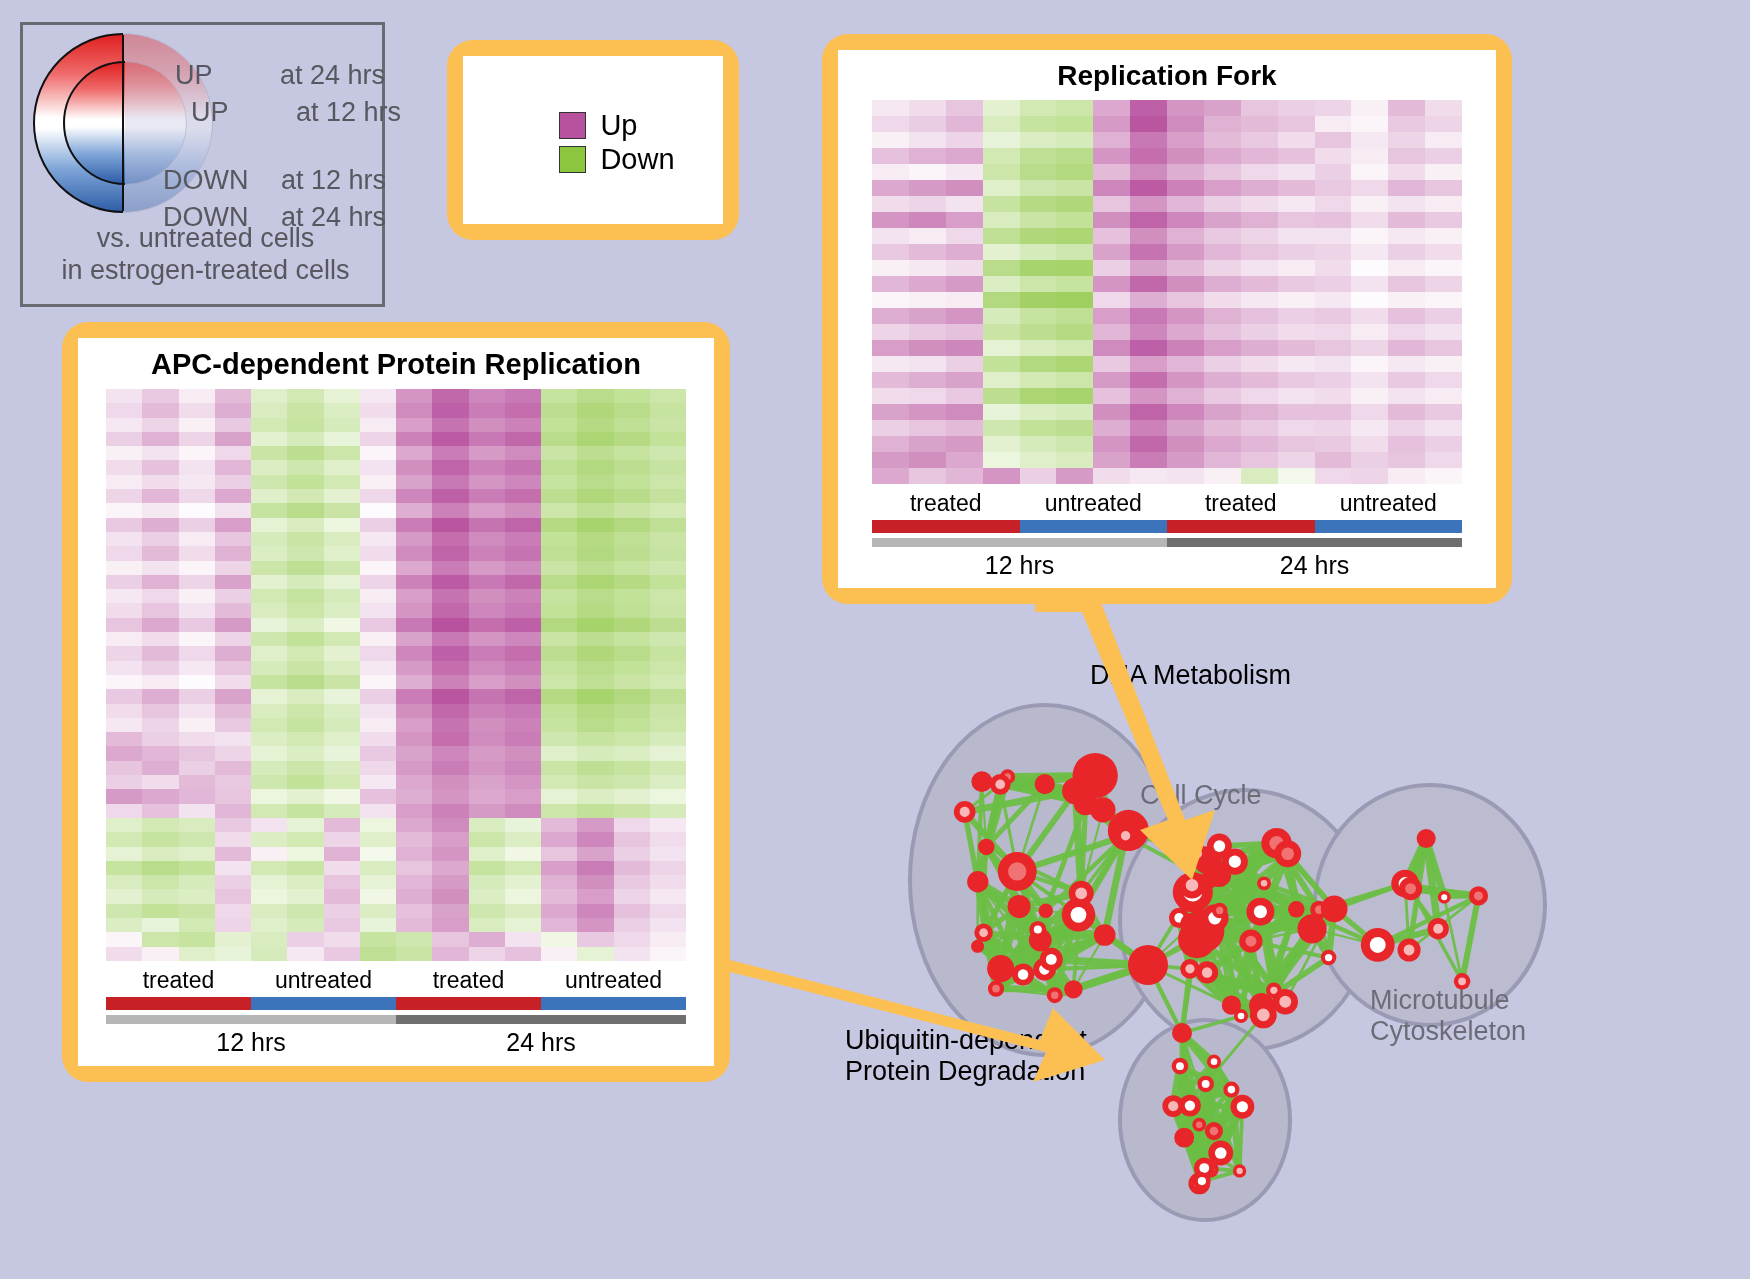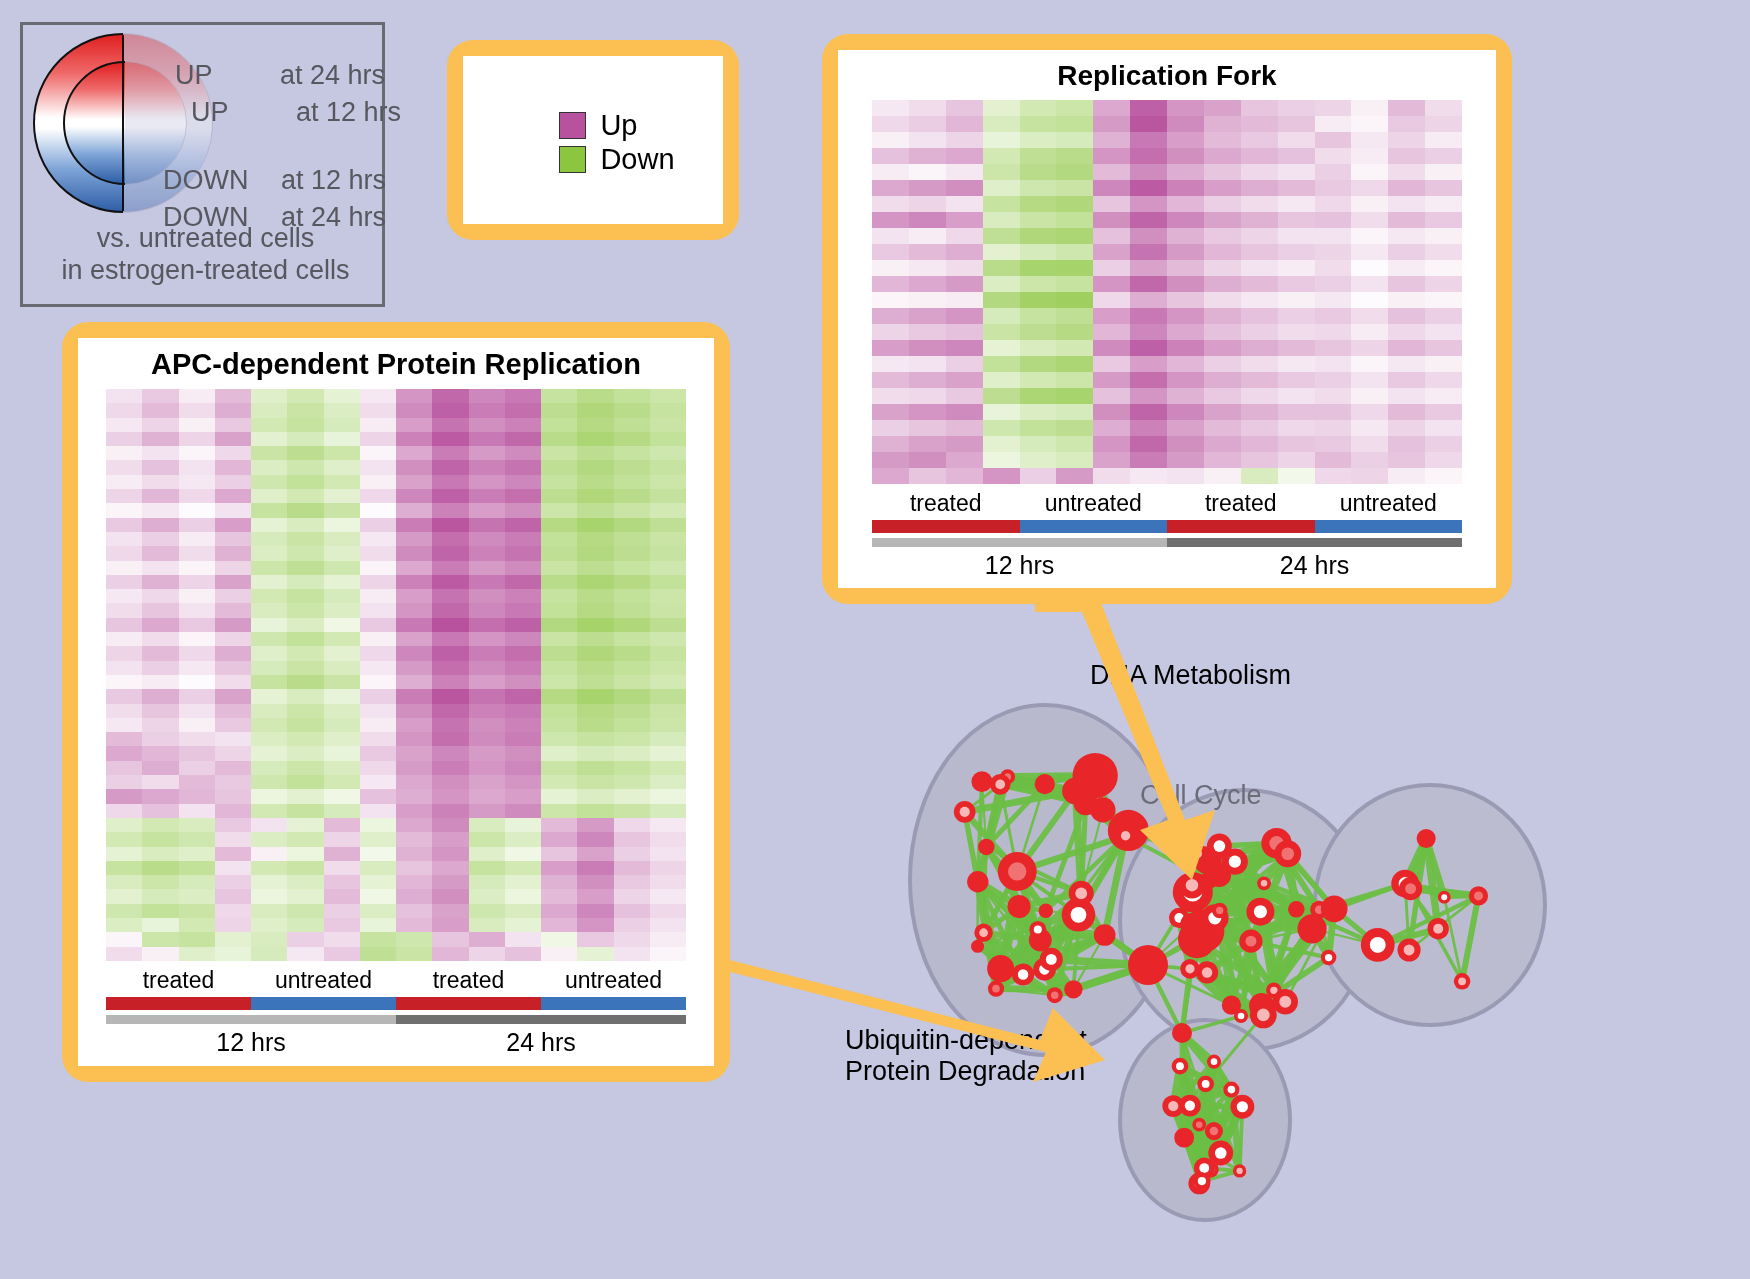--- a/index.html
+++ b/index.html
@@ -1817,20 +1817,22 @@
           <circle cx="409.2155487481136" cy="509.66990100023554" r="3.252788425367325" fill="#f07272"></circle>
           <circle cx="411.90763078162075" cy="566.1034038291483" r="8.732133029028773" fill="#e8262a"></circle>
           <circle cx="411.90763078162075" cy="566.1034038291483" r="4.104102523643523" fill="#ffffff"></circle>
           <circle cx="358" cy="350" r="20" fill="#e8262a"></circle>
           <circle cx="392" cy="418" r="10" fill="#e8262a"></circle>
         </g>
     </svg>
 
     <div class="netlabel" id="lab-dna">DNA Metabolism</div>
     <div class="netlabel" id="lab-cellcycle">Cell Cycle</div>
+    <div class="netlabel" id="lab-micro">Microtubule
+Cytoskeleton</div>
     <div class="netlabel" id="lab-ubq">Ubiquitin-dependent
 Protein Degradation</div>
   </div>
 
   <svg id="arrows" style="position:absolute;left:0;top:0;width:1750px;height:1279px;pointer-events:none;">
     <path d="M 1035,600 L 1100,600 L 1185,820 L 1215,810 L 1192,880 L 1140,830 L 1168,820 L 1082,612 L 1035,612 Z" fill="#fcbf52"></path>
     <path d="M 730,960 L 1040,1040 L 1053,1008 L 1105,1060 L 1033,1082 L 1046,1052 L 730,972 Z" fill="#fcbf52"></path>
   </svg>
 
 </div>

